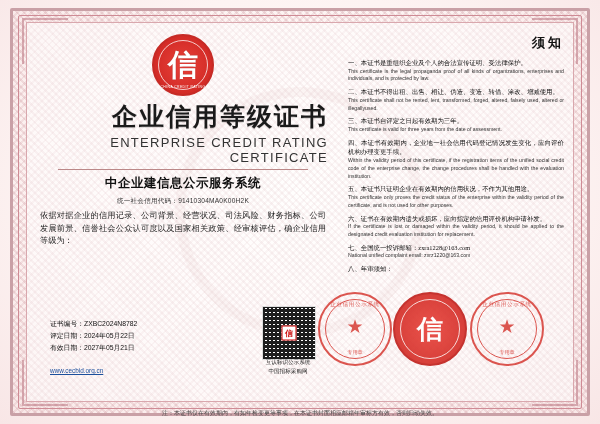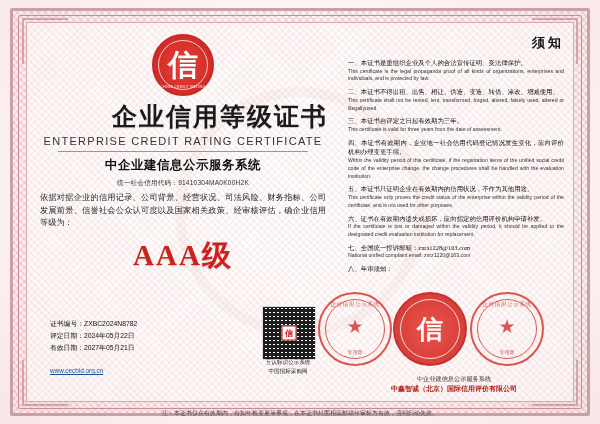--- a/index.html
+++ b/index.html
@@ -77,22 +77,22 @@
     text-align:right;
     font-family:"Liberation Serif", serif;
     font-weight:bold;
     font-size:25px;
     letter-spacing:2px;
     color:#1a1a1a;
     margin:2px 0 0 0;
     text-shadow:0 1px 0 rgba(0,0,0,.15);
   }
   .title-en {
-    text-align:center;
-    font-size:11px;
+    text-align:right;
+    font-size:13px;
     letter-spacing:1.3px;
     color:#333;
     margin-top:2px;
   }
   .title-rule {
     width:250px; height:1px; background:#b88; margin:4px auto 5px auto;
   }
   .company {
     text-align:center;
     font-family:"Liberation Serif", serif;
@@ -269,21 +269,20 @@
       <div class="title-rule"></div>
 
       <div class="company">中企业建信息公示服务系统</div>
 
       <div class="credit-code">
         <span>统一社会信用代码：</span><span>91410304MA0K00H2K</span>
       </div>
 
       <div class="desc">依据对据企业的信用记录、公司背景、经营状况、司法风险、财务指标、公司发展前景、信誉社会公众认可度以及国家相关政策、经审核评估，确企业信用等级为：</div>
 
-      <div class="grade">AAA级</div>
 
       <div class="meta">
         <div>
           <span>证书编号：</span><span>ZXBC2024N8782</span>
         </div>
         <div>
           <span>评定日期：</span><span>2024年05月22日</span>
         </div>
         <div>
           <span>有效日期：</span><span>2027年05月21日</span>
@@ -352,19 +351,15 @@
     <div class="xin">信</div>
   </div>
 
   <div class="stamp s3">
     <div class="inner-ring"></div>
     <div class="arc-top">企业信用公示系统</div>
     <div class="star">★</div>
     <div class="arc-bottom">专用章</div>
   </div>
 
-  <div class="org-line">
-    <div class="sub">中企业建信息公示服务系统</div>
-    <div>中鑫智诚（北京）国际信用评价有限公司</div>
-  </div>
 
   <div class="footnote">注：本证书仅在有效期内，有如年检变更等事项，在本证书封面相应邮箱年审标方有效，否则归动失效。</div>
 </div>
 
 </body></html>

